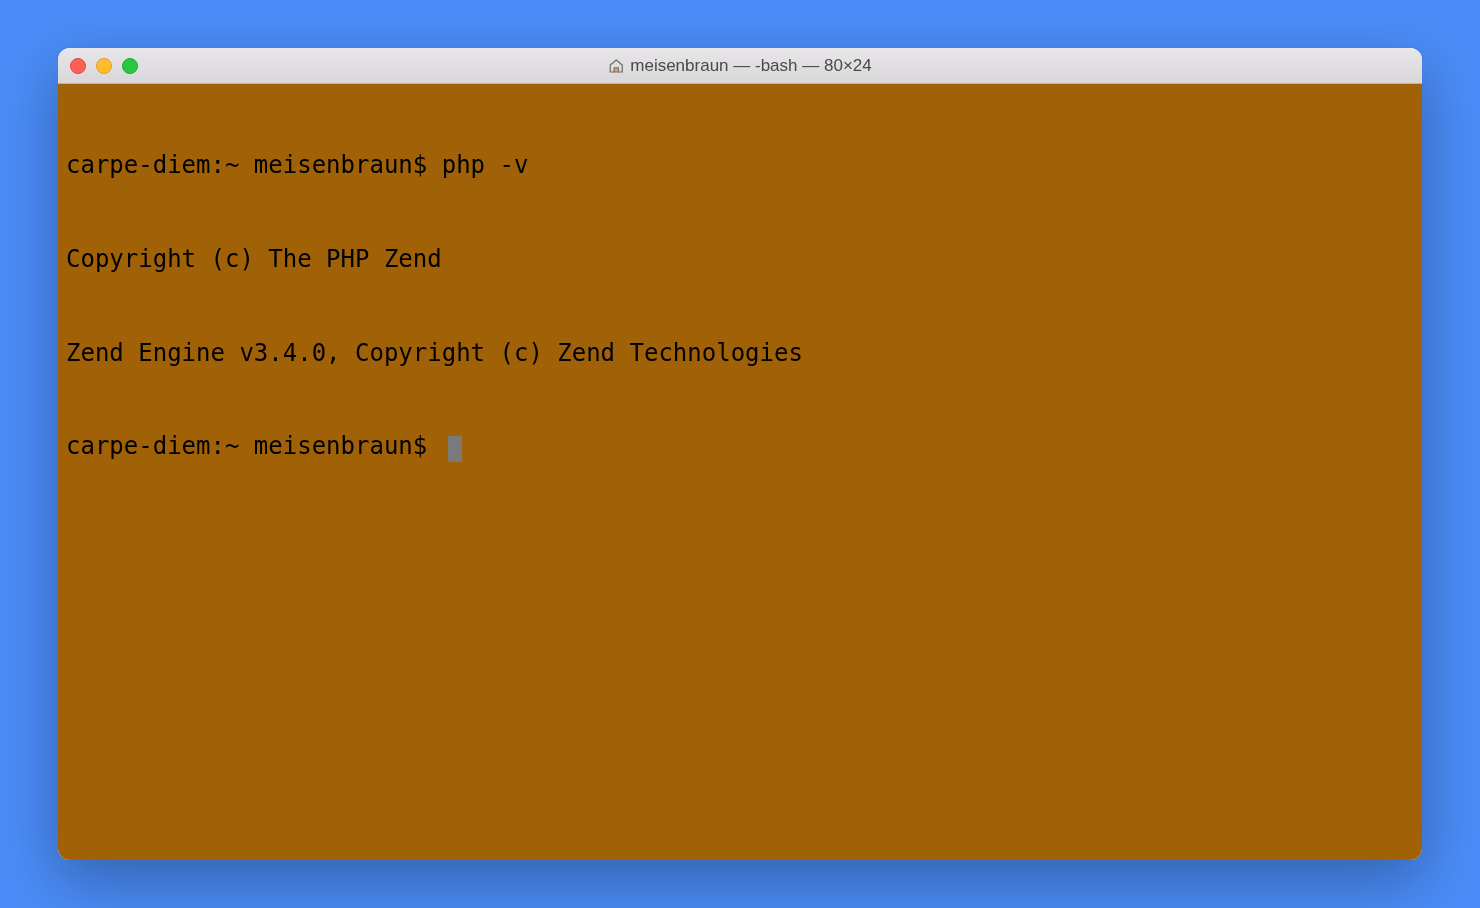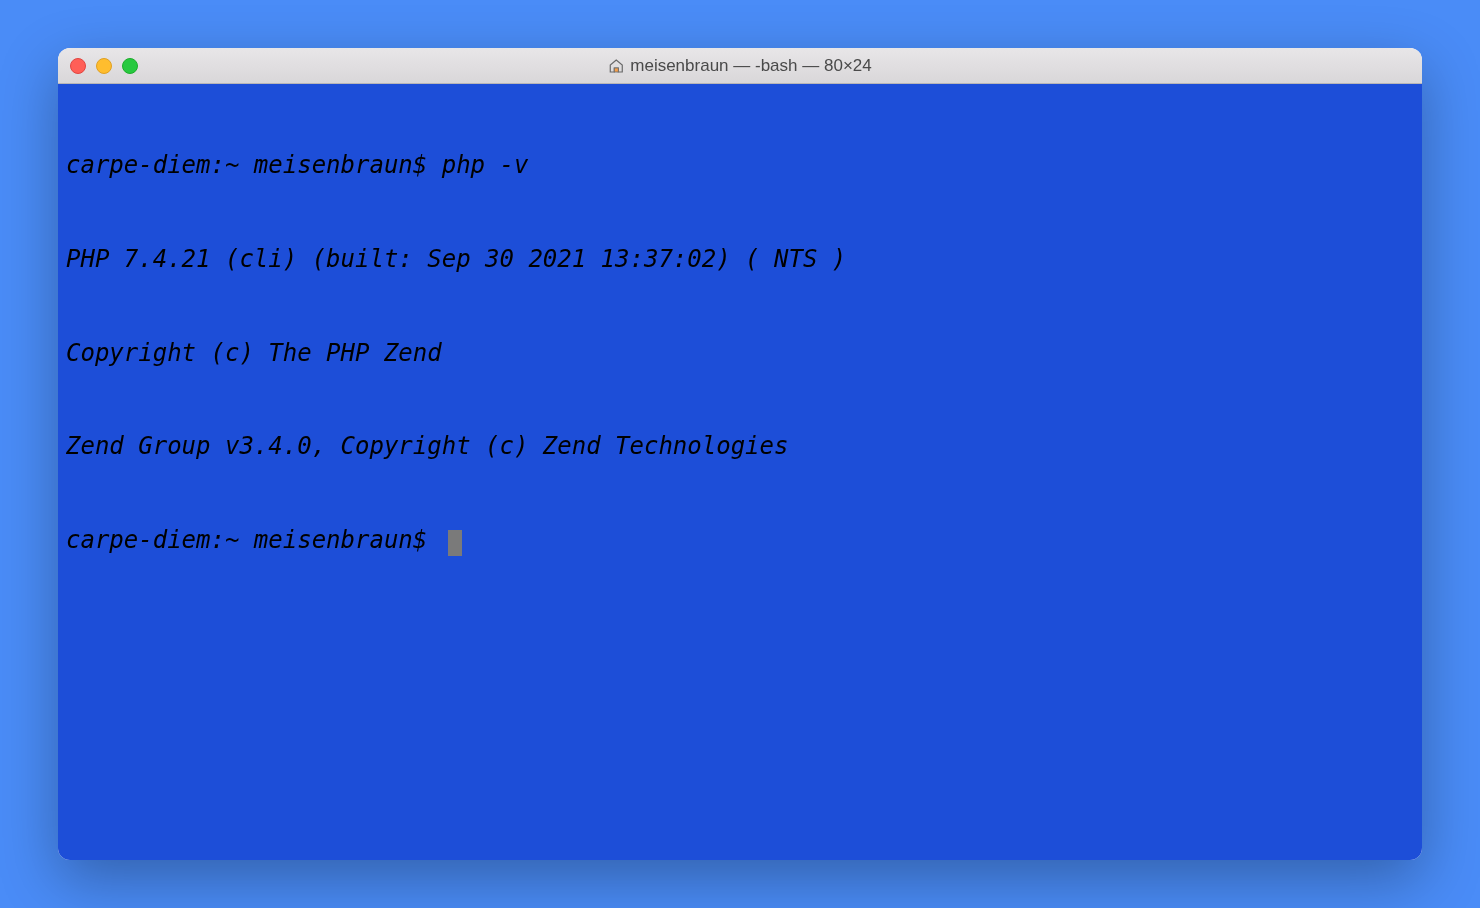--- a/index.html
+++ b/index.html
@@ -77,29 +77,28 @@
       font-size: 17px;
     }
     
     .home-icon {
       display: inline-flex;
       align-items: center;
     }
     
     .terminal-content {
       flex: 1;
-      background: #1d4ed8;
+      background: #a16207;
       padding: 4px 8px;
       font-family: "SF Mono", "Menlo", "Monaco", "Consolas", monospace;
       font-size: 24px;
       line-height: 1.3;
       color: #000000;
       white-space: pre;
       overflow: hidden;
-      font-style: italic;
     }
     
     .terminal-line {
       display: block;
     }
     
     .prompt-line {
       display: flex;
       align-items: flex-end;
     }
@@ -128,18 +127,17 @@
         <svg width="16" height="16" viewBox="0 0 16 16">
           <path d="M8 2 L2 7 L2 14 L6 14 L6 10 L10 10 L10 14 L14 14 L14 7 Z" fill="none" stroke="#6a6a6a" stroke-width="1.2"></path>
           <rect x="6" y="10" width="4" height="4" fill="#f7a04b" stroke="#6a6a6a" stroke-width="0.8"></rect>
         </svg>
       </span>
       <span>meisenbraun — -bash — 80×24</span>
     </div>
   </div>
   <div class="terminal-content">
     <span class="terminal-line">carpe-diem:~ meisenbraun$ php -v</span>
-    <span class="terminal-line">PHP 7.4.21 (cli) (built: Sep 30 2021 13:37:02) ( NTS )</span>
     <span class="terminal-line">Copyright (c) The PHP Zend</span>
-    <span class="terminal-line">Zend Group v3.4.0, Copyright (c) Zend Technologies</span>
+    <span class="terminal-line">Zend Engine v3.4.0, Copyright (c) Zend Technologies</span>
     <span class="prompt-line"><span>carpe-diem:~ meisenbraun$ </span><span class="cursor"></span></span>
   </div>
 </div>
 
 </body></html>

